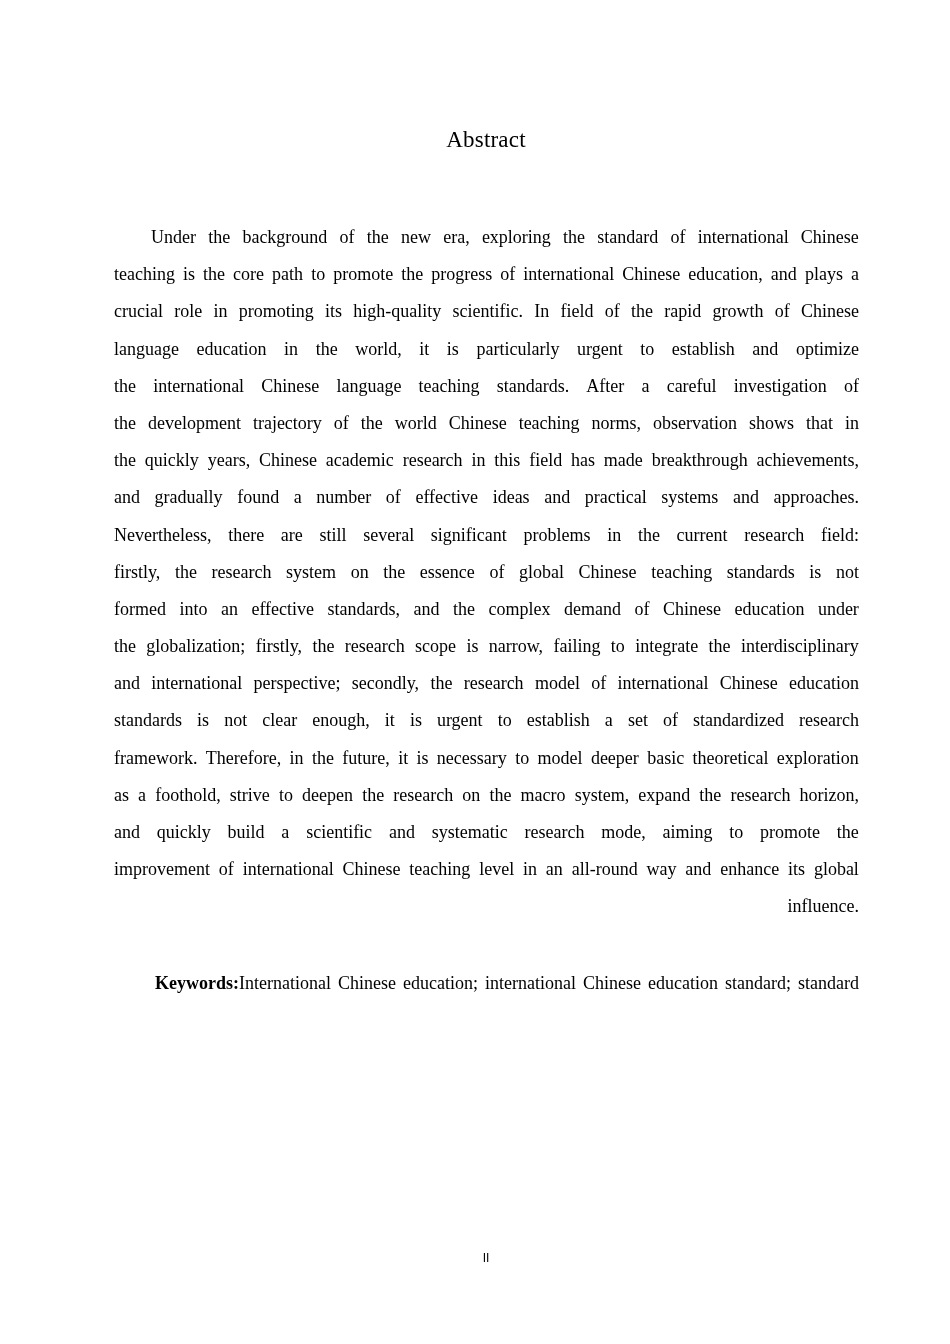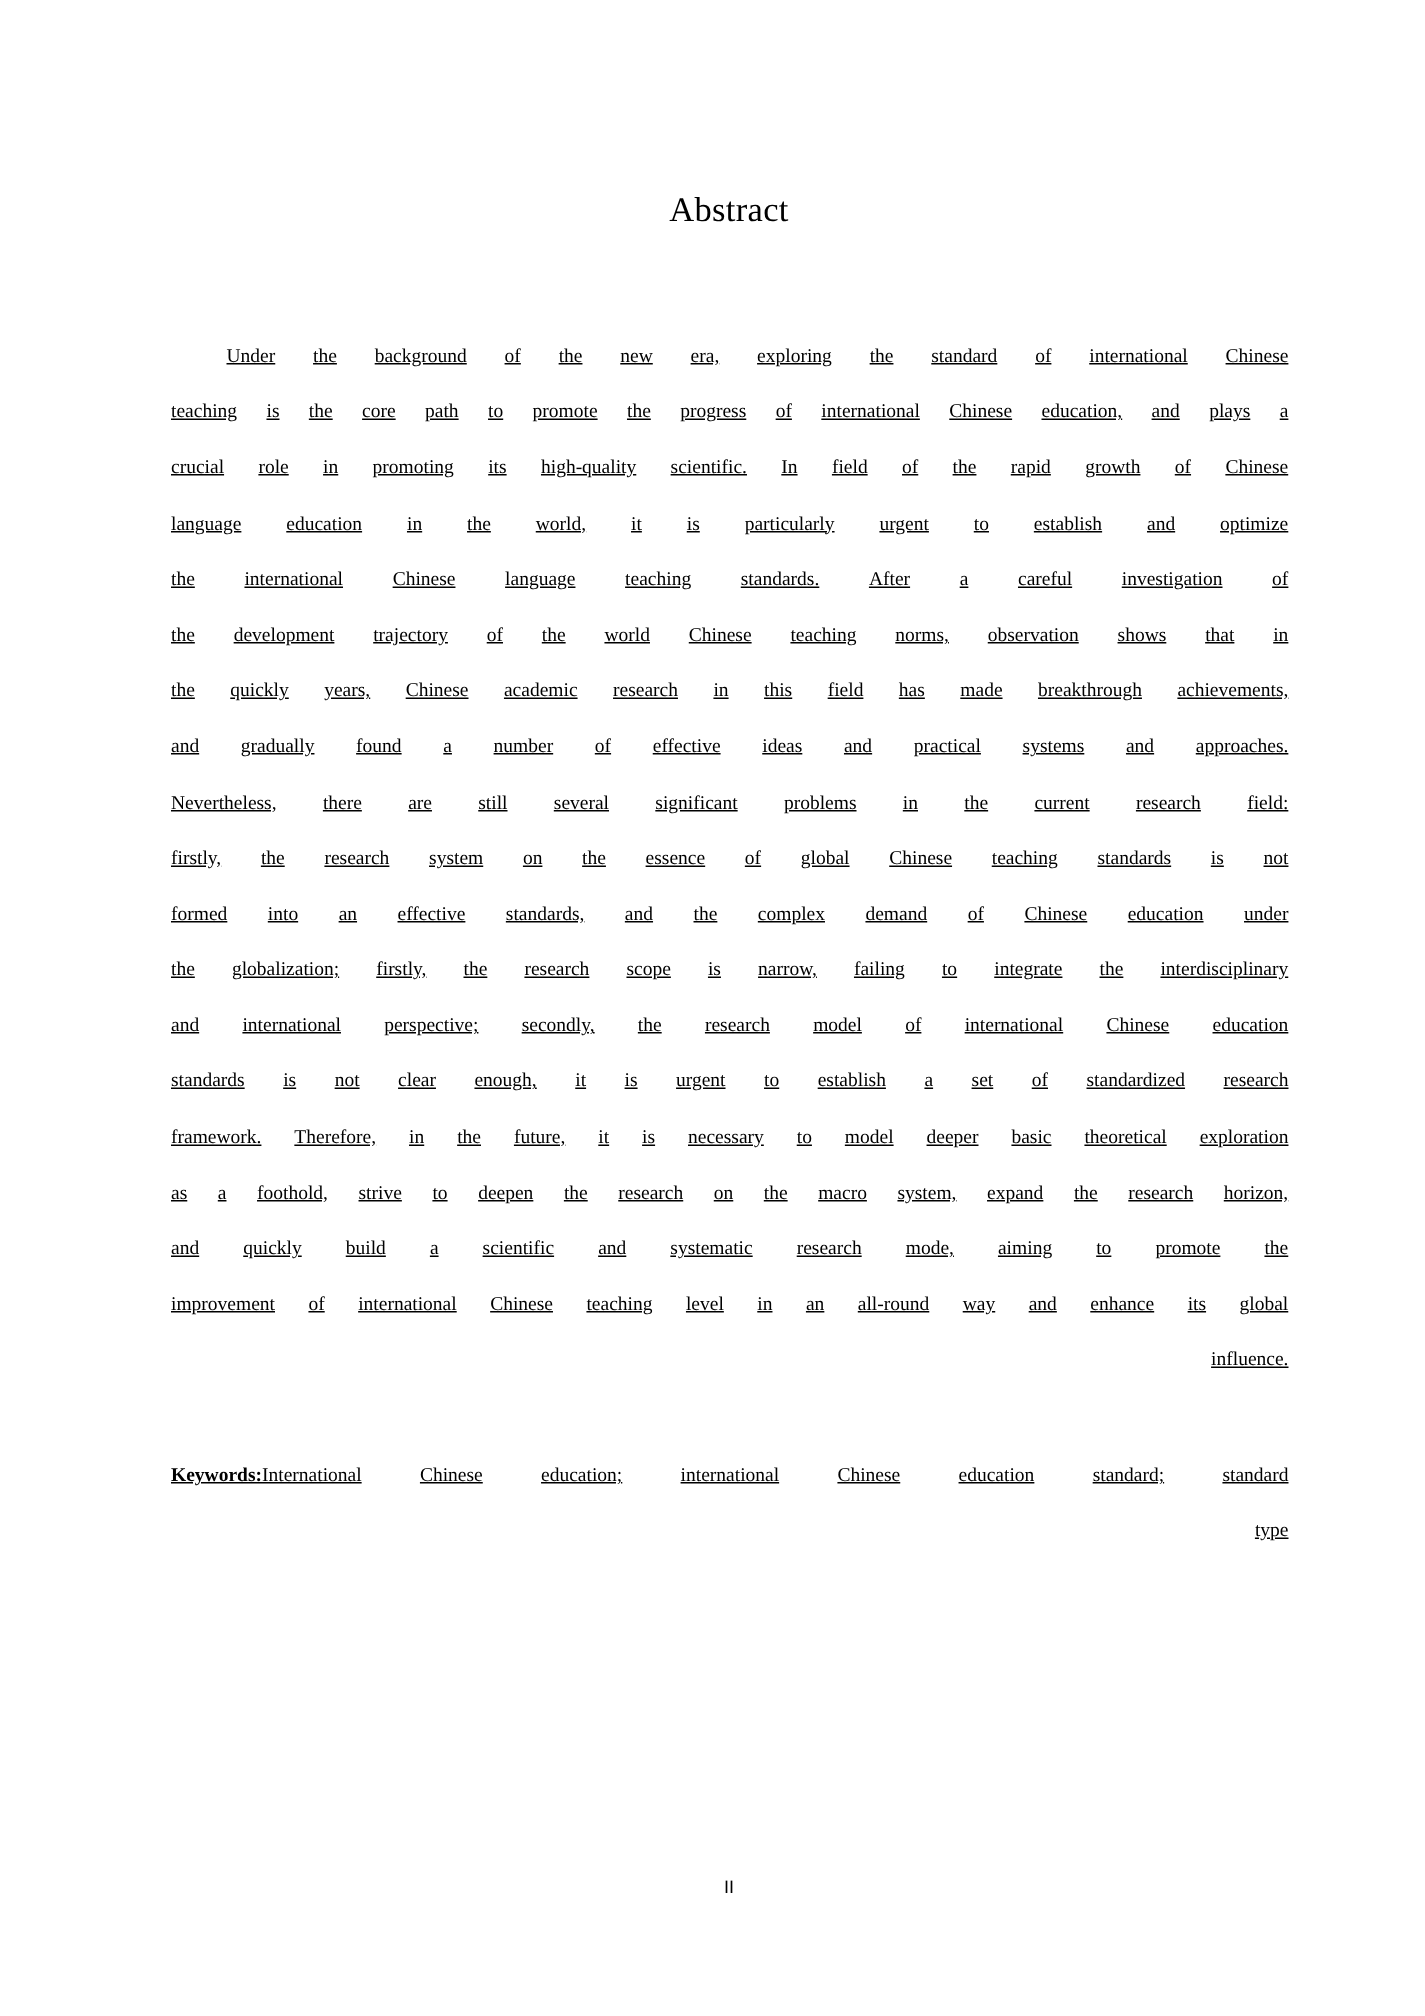--- a/index.html
+++ b/index.html
@@ -30,38 +30,38 @@
       top: 222px;
       left: 114px;
       width: 745px;
     }
     
     .jline {
       display: flex;
       justify-content: space-between;
       height: 37.2px;
       line-height: 30px;
-      font-size: 13px;
+      font-size: 18px;
       white-space: nowrap;
-      text-decoration: underline;
     }
     .jline.last {
       justify-content: flex-end;
     }
     .jline.indent {
       padding-left: 37px;
     }
     .keywords {
       position: absolute;
       top: 968px;
       left: 114px;
       width: 745px;
     }
     .kw-label {
       font-weight: bold;
+      margin-left: 41px;
     }
     .page-number {
       position: absolute;
       top: 1251px;
       left: 0;
       width: 972px;
       text-align: center;
       font-family: "Liberation Sans", "DejaVu Sans", sans-serif;
       font-size: 12px;
       line-height: 14px;
@@ -360,18 +360,15 @@
   <div class="jline" id="kw-line1">
   <span><span class="kw-label">Keywords:</span>International</span>
       <span>Chinese</span>
       <span>education;</span>
       <span>international</span>
       <span>Chinese</span>
       <span>education</span>
       <span>standard;</span>
       <span>standard</span>
     </div>
-  <div class="jline last">
-    <span>type</span>
-  </div>
 </div>
 
 <div class="page-number">II</div>
 
 </body></html>

